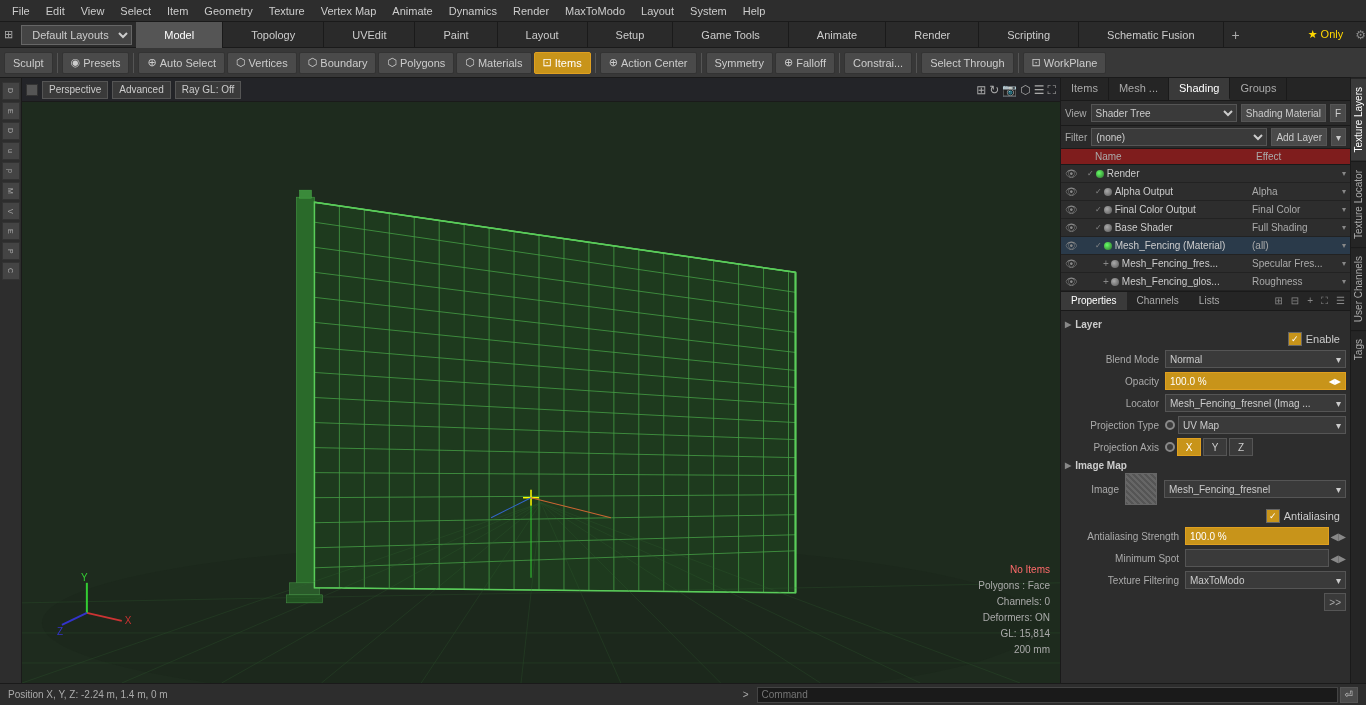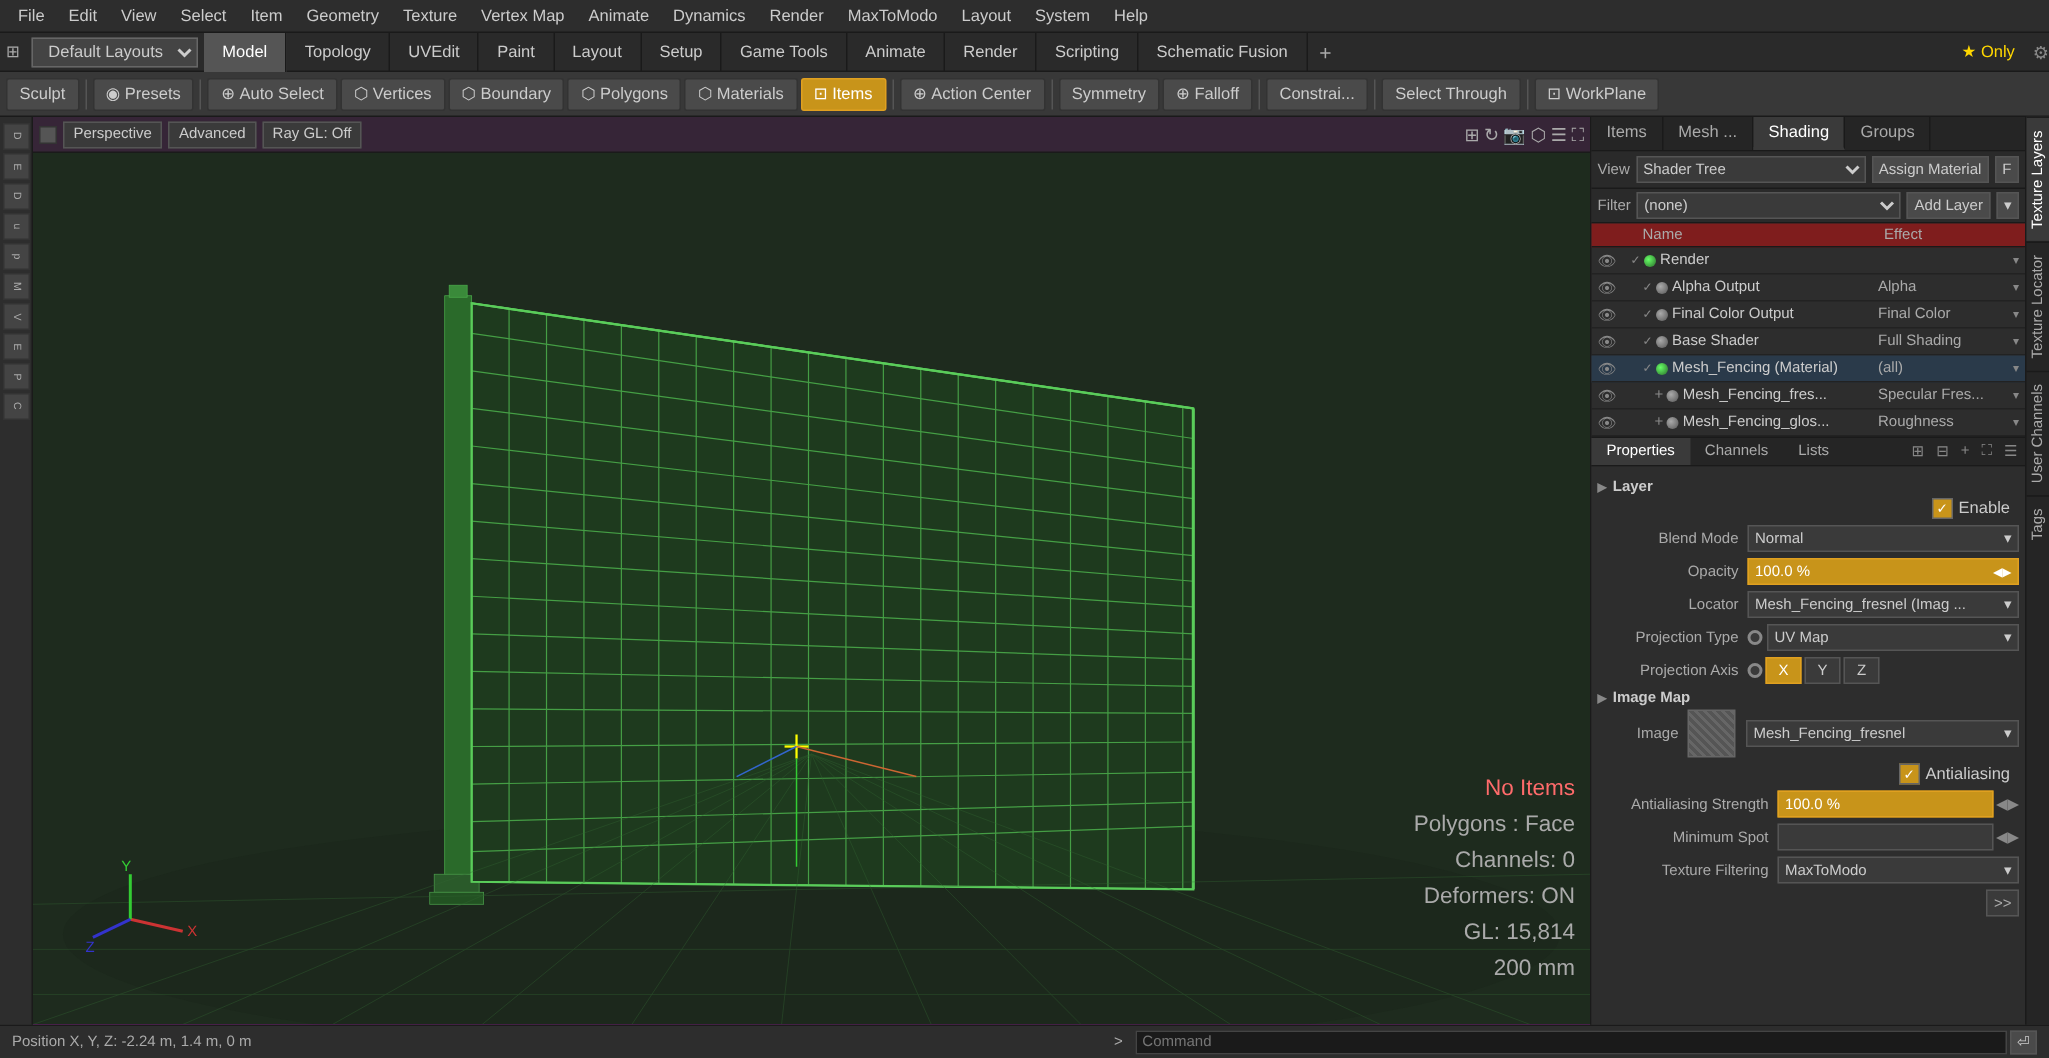--- a/index.html
+++ b/index.html
@@ -5,50 +5,50 @@
     * { margin: 0; padding: 0; box-sizing: border-box; }
     body { width: 1366px; height: 705px; background: #3a3a3a; font-family: Arial, sans-serif; font-size: 11px; color: #ccc; overflow: hidden; }
 
     
     #menu-bar { display: flex; align-items: center; background: #2d2d2d; height: 22px; padding: 0 4px; border-bottom: 1px solid #1a1a1a; }
     .menu-item { padding: 2px 8px; cursor: pointer; color: #ccc; font-size: 11px; }
 
     
     #layout-bar { display: flex; align-items: center; background: #2a2a2a; height: 26px; border-bottom: 1px solid #1a1a1a; }
     .layout-dropdown { background: #444; border: 1px solid #666; color: #ccc; padding: 2px 6px; margin: 2px 4px; font-size: 11px; height: 20px; }
-    .layout-tab { padding: 4px 12px; cursor: pointer; color: #ccc; font-size: 11px; border-right: 1px solid #1a1a1a; height: 26px; display: flex; align-items: center; }
+    .layout-tab { padding: 4px 28px; cursor: pointer; color: #ccc; font-size: 11px; border-right: 1px solid #1a1a1a; height: 26px; display: flex; align-items: center; }
     .layout-tab.active { background: #555; color: #fff; }
     .layout-tab-star { margin-left: auto; padding: 4px 8px; color: #ffd700; font-size: 11px; }
     .layout-add { padding: 4px 8px; font-size: 14px; color: #aaa; cursor: pointer; }
 
     
     #toolbar { display: flex; align-items: center; background: #383838; height: 30px; border-bottom: 1px solid #1a1a1a; padding: 0 4px; gap: 2px; }
     .tool-btn { background: #4a4a4a; border: 1px solid #333; color: #ccc; padding: 2px 8px; font-size: 11px; height: 22px; cursor: pointer; display: flex; align-items: center; gap: 3px; border-radius: 2px; }
     .tool-btn.active { background: #c8941a; border-color: #e0a020; color: #fff; }
     .tool-sep { width: 1px; height: 20px; background: #555; margin: 0 2px; }
 
     
     #main { display: flex; width: 1366px; height: calc(705px - 22px - 26px - 30px - 22px); }
 
     
     #left-sidebar { width: 22px; background: #2d2d2d; border-right: 1px solid #1a1a1a; display: flex; flex-direction: column; align-items: center; padding-top: 4px; gap: 2px; }
     .left-btn { width: 18px; height: 18px; background: #444; border: 1px solid #333; cursor: pointer; display: flex; align-items: center; justify-content: center; font-size: 8px; color: #aaa; }
 
     
-    #viewport { flex: 1; background: #701a75; position: relative; overflow: hidden; }
+    #viewport { flex: 1; background: #0f172a; position: relative; overflow: hidden; }
     #viewport-toolbar { display: flex; align-items: center; background: rgba(40,40,40,0.8); height: 24px; padding: 0 4px; gap: 4px; border-bottom: 1px solid #1a1a1a; }
     .vp-btn { background: #3a3a3a; border: 1px solid #555; color: #ccc; padding: 1px 6px; font-size: 10px; cursor: pointer; height: 18px; }
     .vp-icons { margin-left: auto; display: flex; gap: 3px; }
     .vp-icon { color: #aaa; cursor: pointer; font-size: 12px; }
 
     
     #mesh-area { position: absolute; top: 24px; left: 0; right: 0; bottom: 0; overflow: hidden; }
 
     
-    #viewport-info { position: absolute; bottom: 25px; right: 10px; text-align: right; font-size: 15px; color: #aaa; line-height: 1.6; }
+    #viewport-info { position: absolute; bottom: 25px; right: 10px; text-align: right; font-size: 10px; color: #aaa; line-height: 1.6; }
     .info-highlight { color: #ff6b6b; }
 
     
     #right-panel { width: 290px; background: #2d2d2d; border-left: 1px solid #1a1a1a; display: flex; flex-direction: column; }
     #right-tabs { display: flex; background: #252525; border-bottom: 1px solid #1a1a1a; }
     .right-tab { padding: 4px 10px; font-size: 11px; cursor: pointer; color: #aaa; border-right: 1px solid #1a1a1a; }
     .right-tab.active { background: #3a3a3a; color: #fff; border-bottom: 2px solid #3a3a3a; }
 
     
     #shader-controls { display: flex; align-items: center; padding: 3px 4px; background: #2a2a2a; gap: 4px; border-bottom: 1px solid #1a1a1a; }
@@ -368,21 +368,21 @@
       <div class="right-tab">Mesh ...</div>
       <div class="right-tab active">Shading</div>
       <div class="right-tab">Groups</div>
     </div>
 
     <div id="shader-controls">
       <span class="ctrl-label">View</span>
       <select class="ctrl-select">
         <option value="Shader Tree">Shader Tree</option>
       </select>
-      <button class="ctrl-btn">Assign Material</button>
+      <button class="ctrl-btn">Shading Material</button>
       <button class="ctrl-btn">F</button>
     </div>
 
     <div id="filter-row">
       <span class="ctrl-label">Filter</span>
       <select class="ctrl-select">
         <option value="(none)">(none)</option>
       </select>
       <button class="ctrl-btn">Add Layer</button>
       <button class="ctrl-btn">▾</button>

